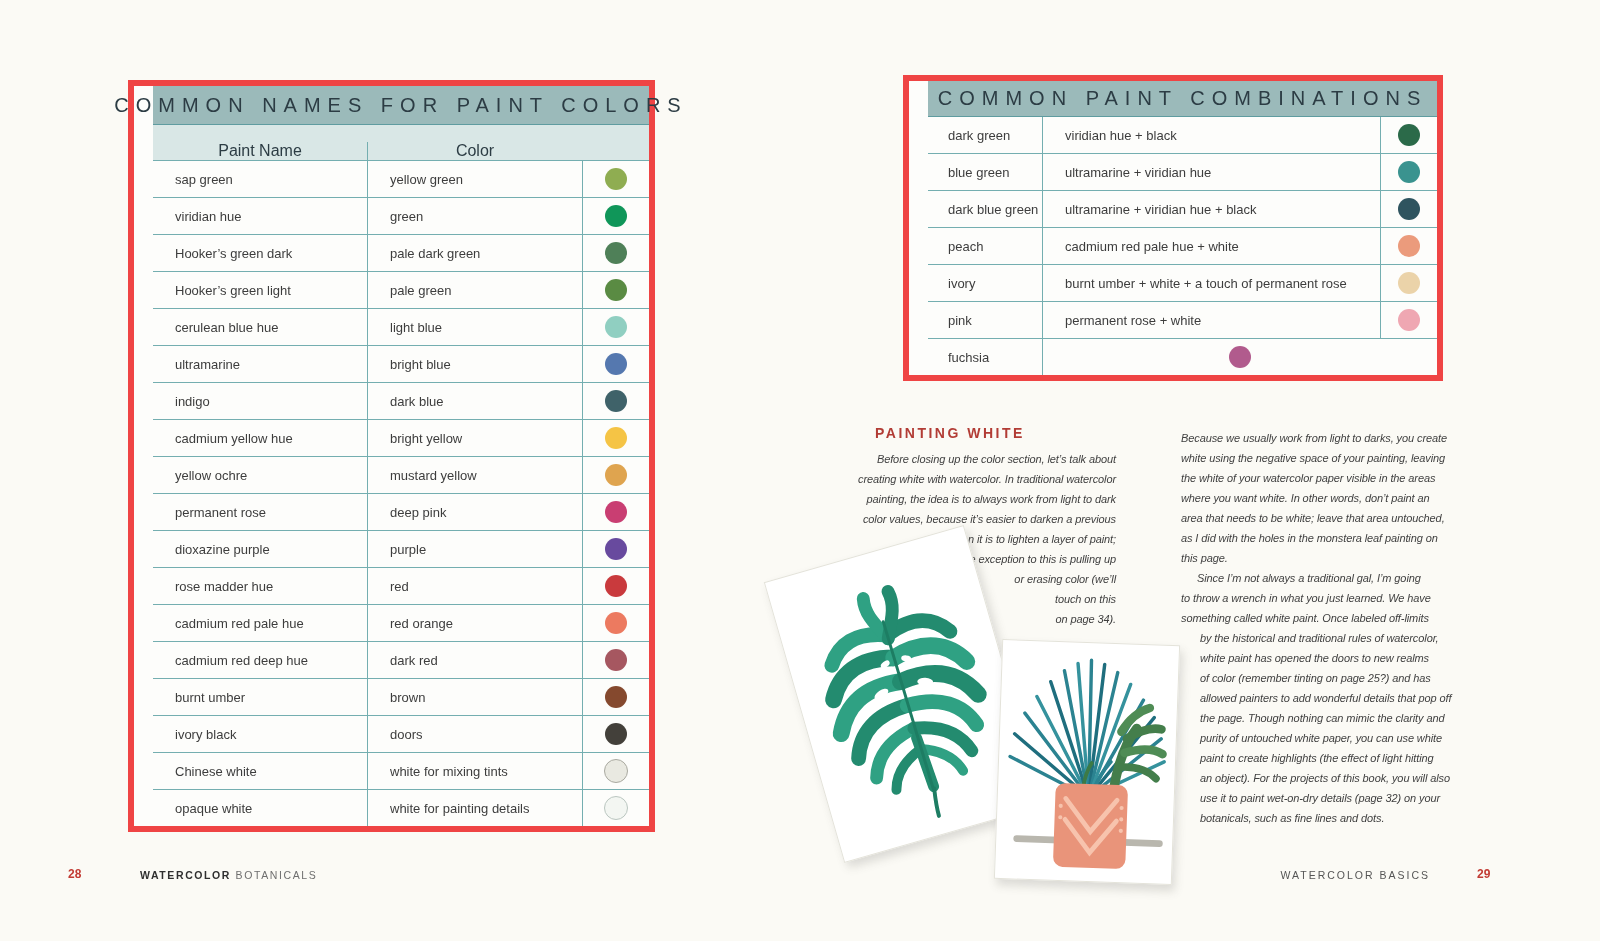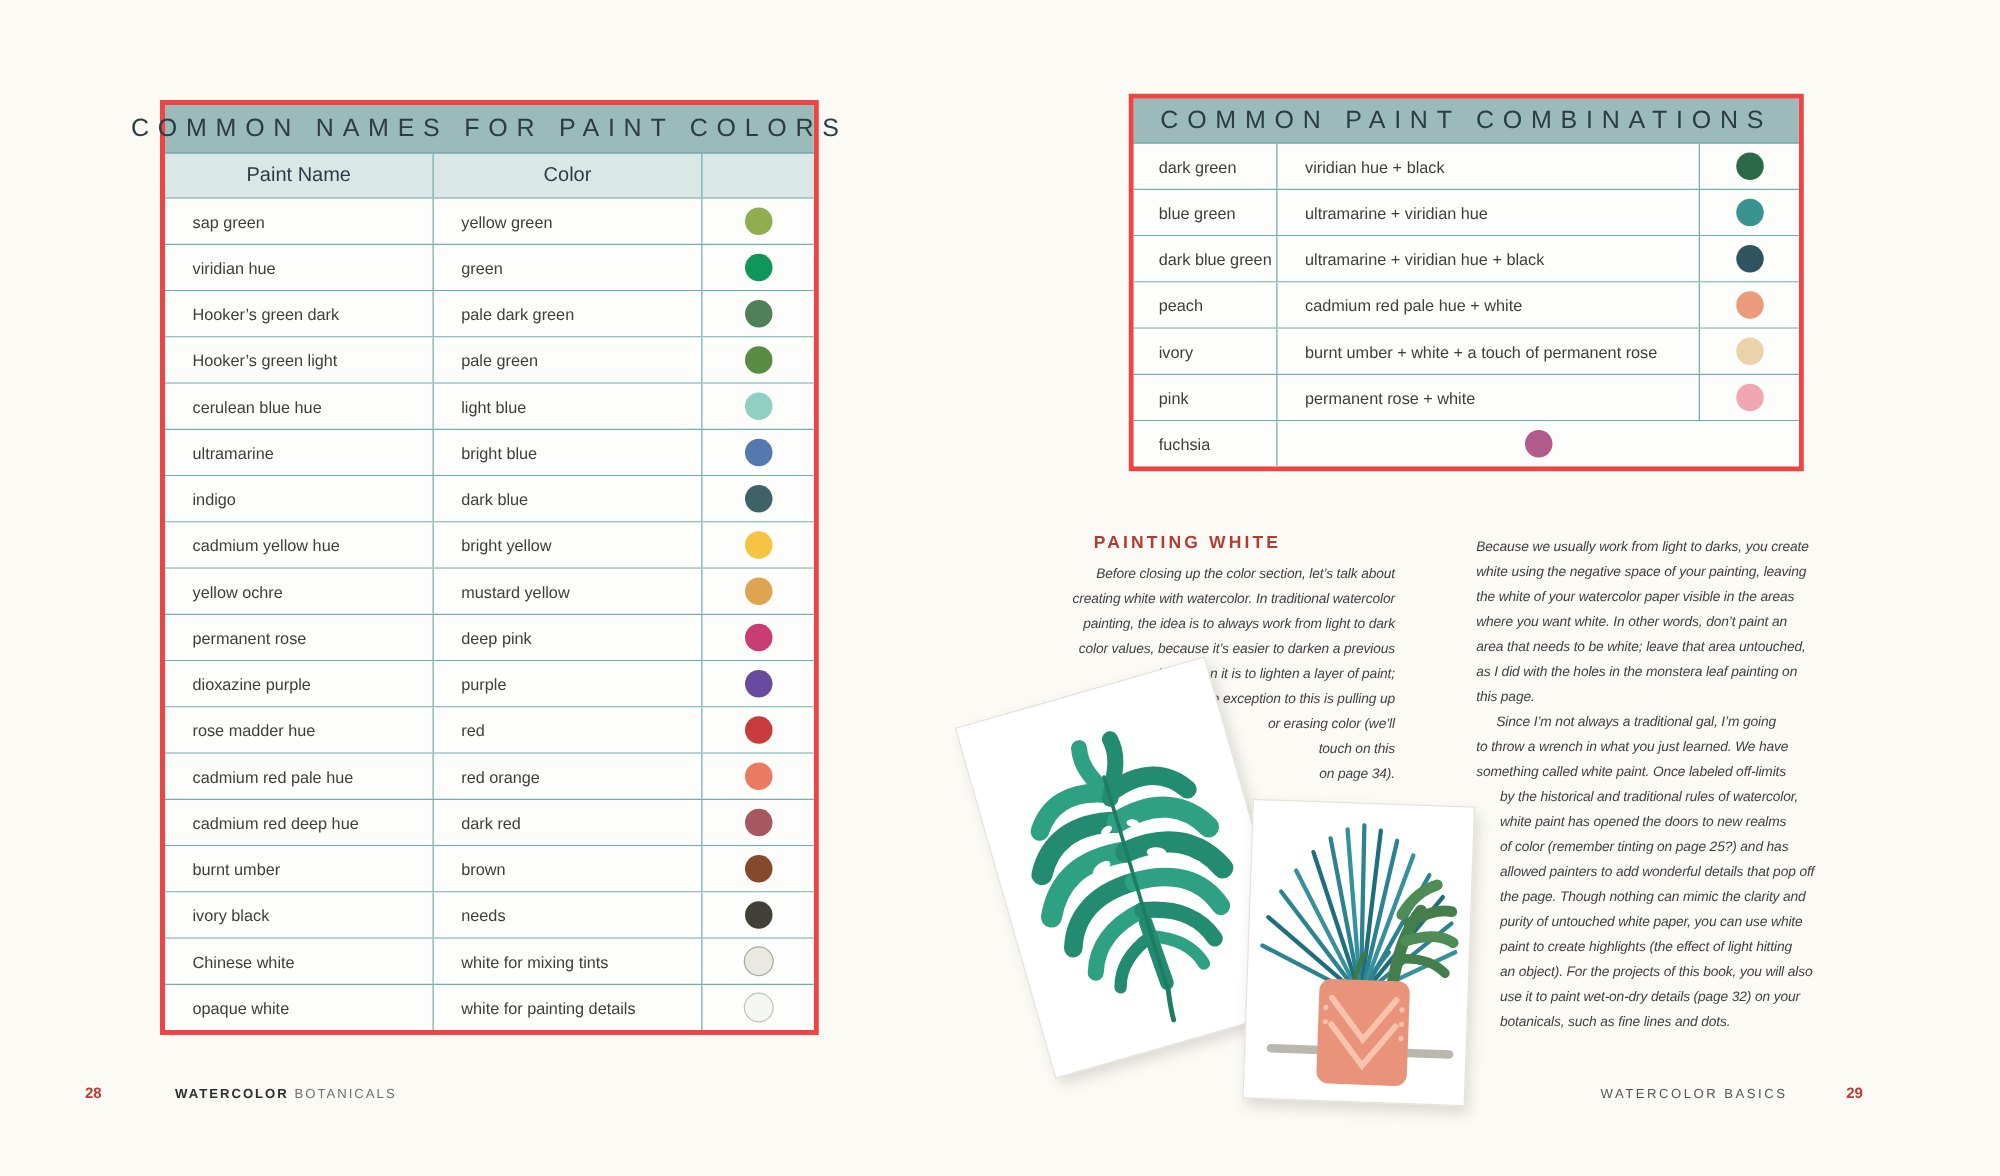--- a/index.html
+++ b/index.html
@@ -5,41 +5,41 @@
   html,body{margin:0;padding:0;}
   body{
     width:1600px;height:941px;position:relative;overflow:hidden;
     background:#fbfaf5;
     font-family:"Liberation Sans", sans-serif;
     color:#3d3d3d;
   }
   .abs{position:absolute;}
 
   
-  .table-wrap{position:absolute;border:4px solid #ef4444;background:#fdfdfb;box-sizing:border-box;}
+  .table-wrap{position:absolute;border:6px solid #ef4444;background:#fdfdfb;box-sizing:border-box;padding-left:19px;}
   .t-title{
     background:var(--teal_bar,#9bbaba);color:#2c3c44;
     display:flex;align-items:center;justify-content:center;
     letter-spacing:7px;font-size:20px;font-weight:400;
     border-bottom:1px solid #5f9ca0;white-space:nowrap;
   }
   .t-sub{display:flex;background:var(--teal_sub,#d9e7e6);border-bottom:1px solid var(--teal_line,#74aeb0);}
   .t-sub .cell{display:flex;align-items:center;justify-content:center;font-size:16px;color:#2c3c44;box-sizing:border-box;}
   .t-body{display:flex;flex-direction:column;}
   .trow{display:flex;border-bottom:1px solid var(--teal_line,#74aeb0);background:#fdfdfb;align-items:stretch;}
   .trow:last-child{border-bottom:none;}
   .cell{box-sizing:border-box;display:flex;align-items:center;font-size:13px;color:#3d3d3d;}
   .c2,.c3{border-left:1px solid var(--teal_line,#74aeb0);}
   .swatchc{justify-content:center;}
   .swatch{width:22px;height:22px;border-radius:50%;display:inline-block;}
 
   
   #left-table{left:128px;top:80px;width:527px;}
   #left-table .t-title{height:38px;}
-  #left-table .t-sub{height:35px;}
+  #left-table .t-sub{height:35px;align-items:flex-end;}
   #left-table .c1{width:214px;padding-left:22px;}
   #left-table .c2{width:215px;padding-left:22px;}
   #left-table .c3{flex:1;}
   #left-table .trow{height:36px;}
 
   
   #right-table{left:903px;top:75px;width:540px;}
   #right-table .t-title{height:35px;}
   #right-table .t-sub{height:34px;}
   #right-table .c1{width:114px;padding-left:20px;}
@@ -192,21 +192,21 @@
       </div>
       <div class="trow">
         <div class="cell c1">burnt umber</div>
         <div class="cell c2">brown</div>
         <div class="cell c3 swatchc">
           <span class="swatch" style="background: rgb(133, 73, 46);"></span>
         </div>
       </div>
       <div class="trow">
         <div class="cell c1">ivory black</div>
-        <div class="cell c2">needs</div>
+        <div class="cell c2">doors</div>
         <div class="cell c3 swatchc">
           <span class="swatch" style="background: rgb(67, 64, 58);"></span>
         </div>
       </div>
       <div class="trow">
         <div class="cell c1">Chinese white</div>
         <div class="cell c2">white for mixing tints</div>
         <div class="cell c3 swatchc">
           <span class="swatch" style="background: rgb(233, 233, 225); border: 1.5px solid rgb(169, 169, 160);"></span>
         </div>

